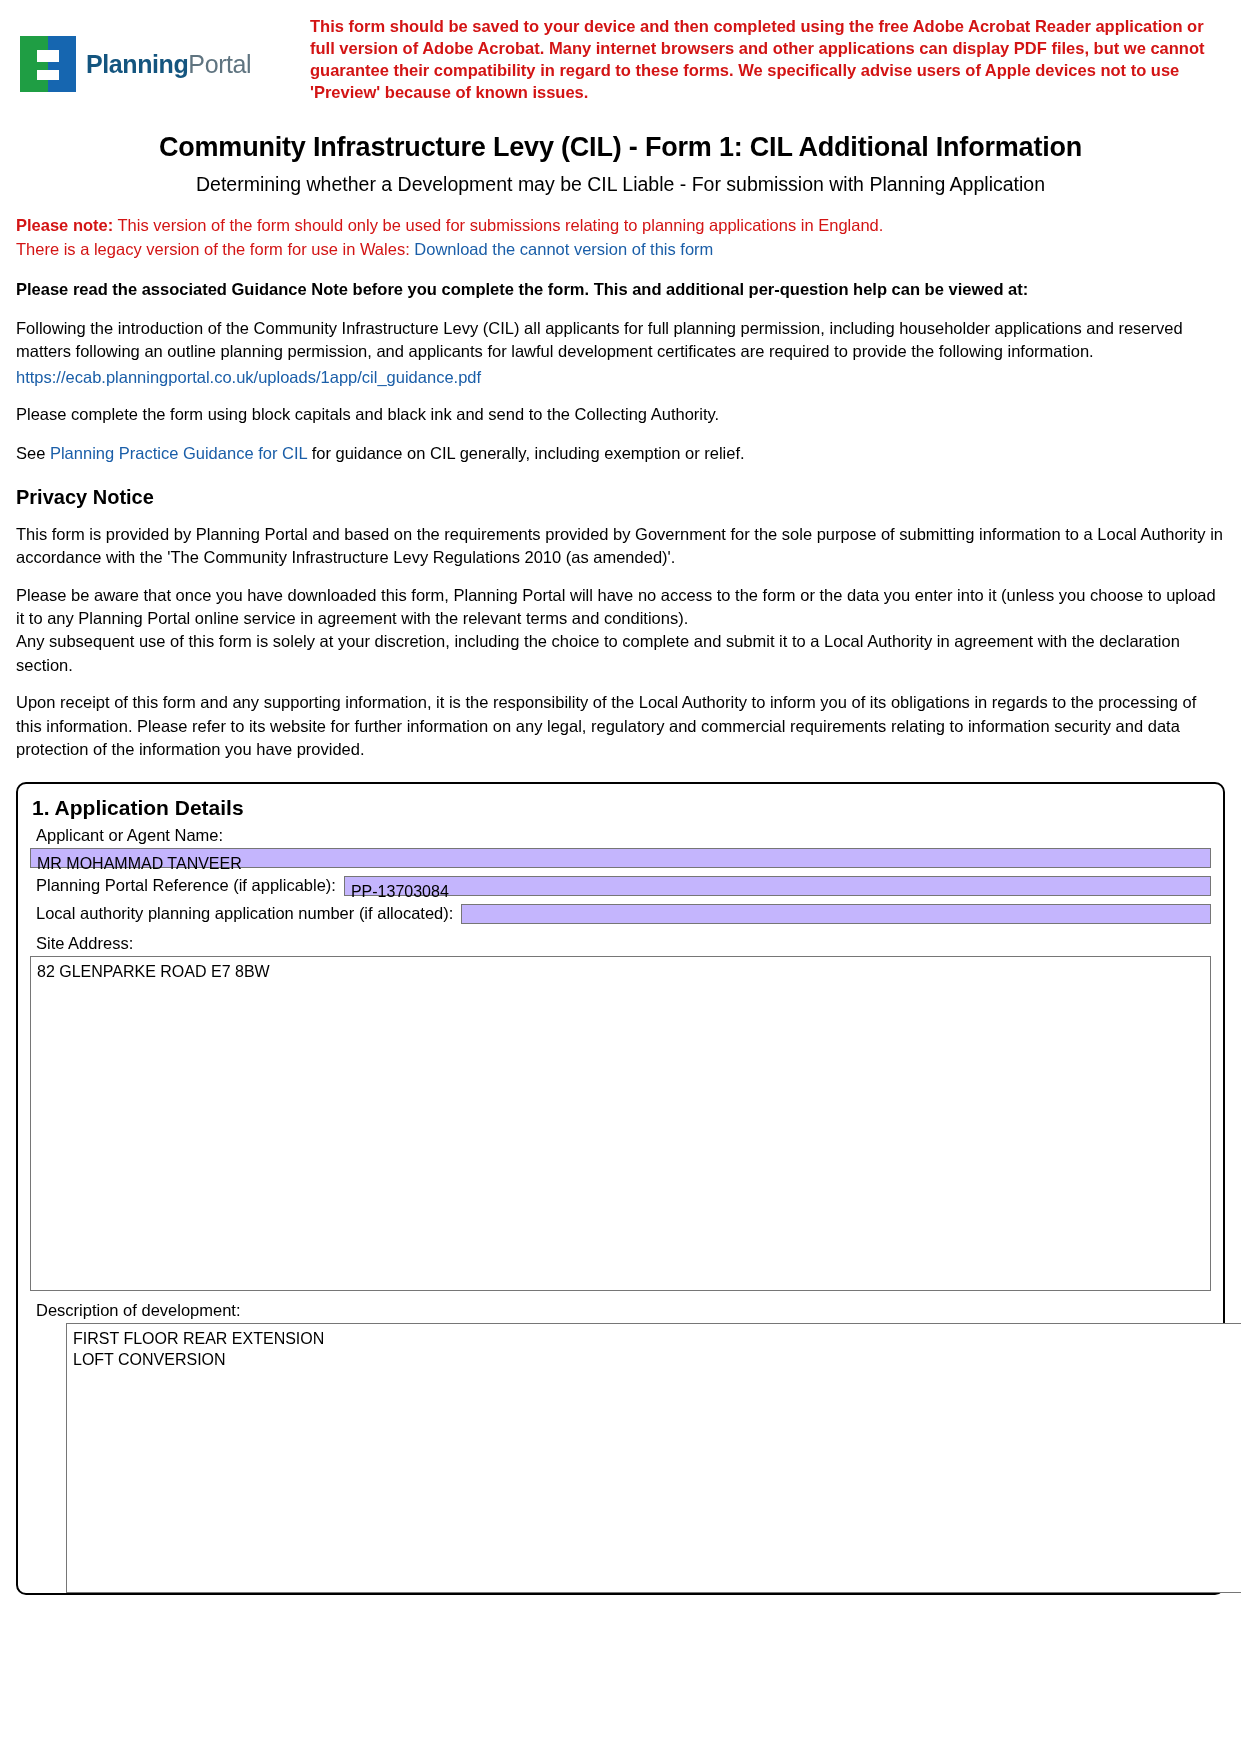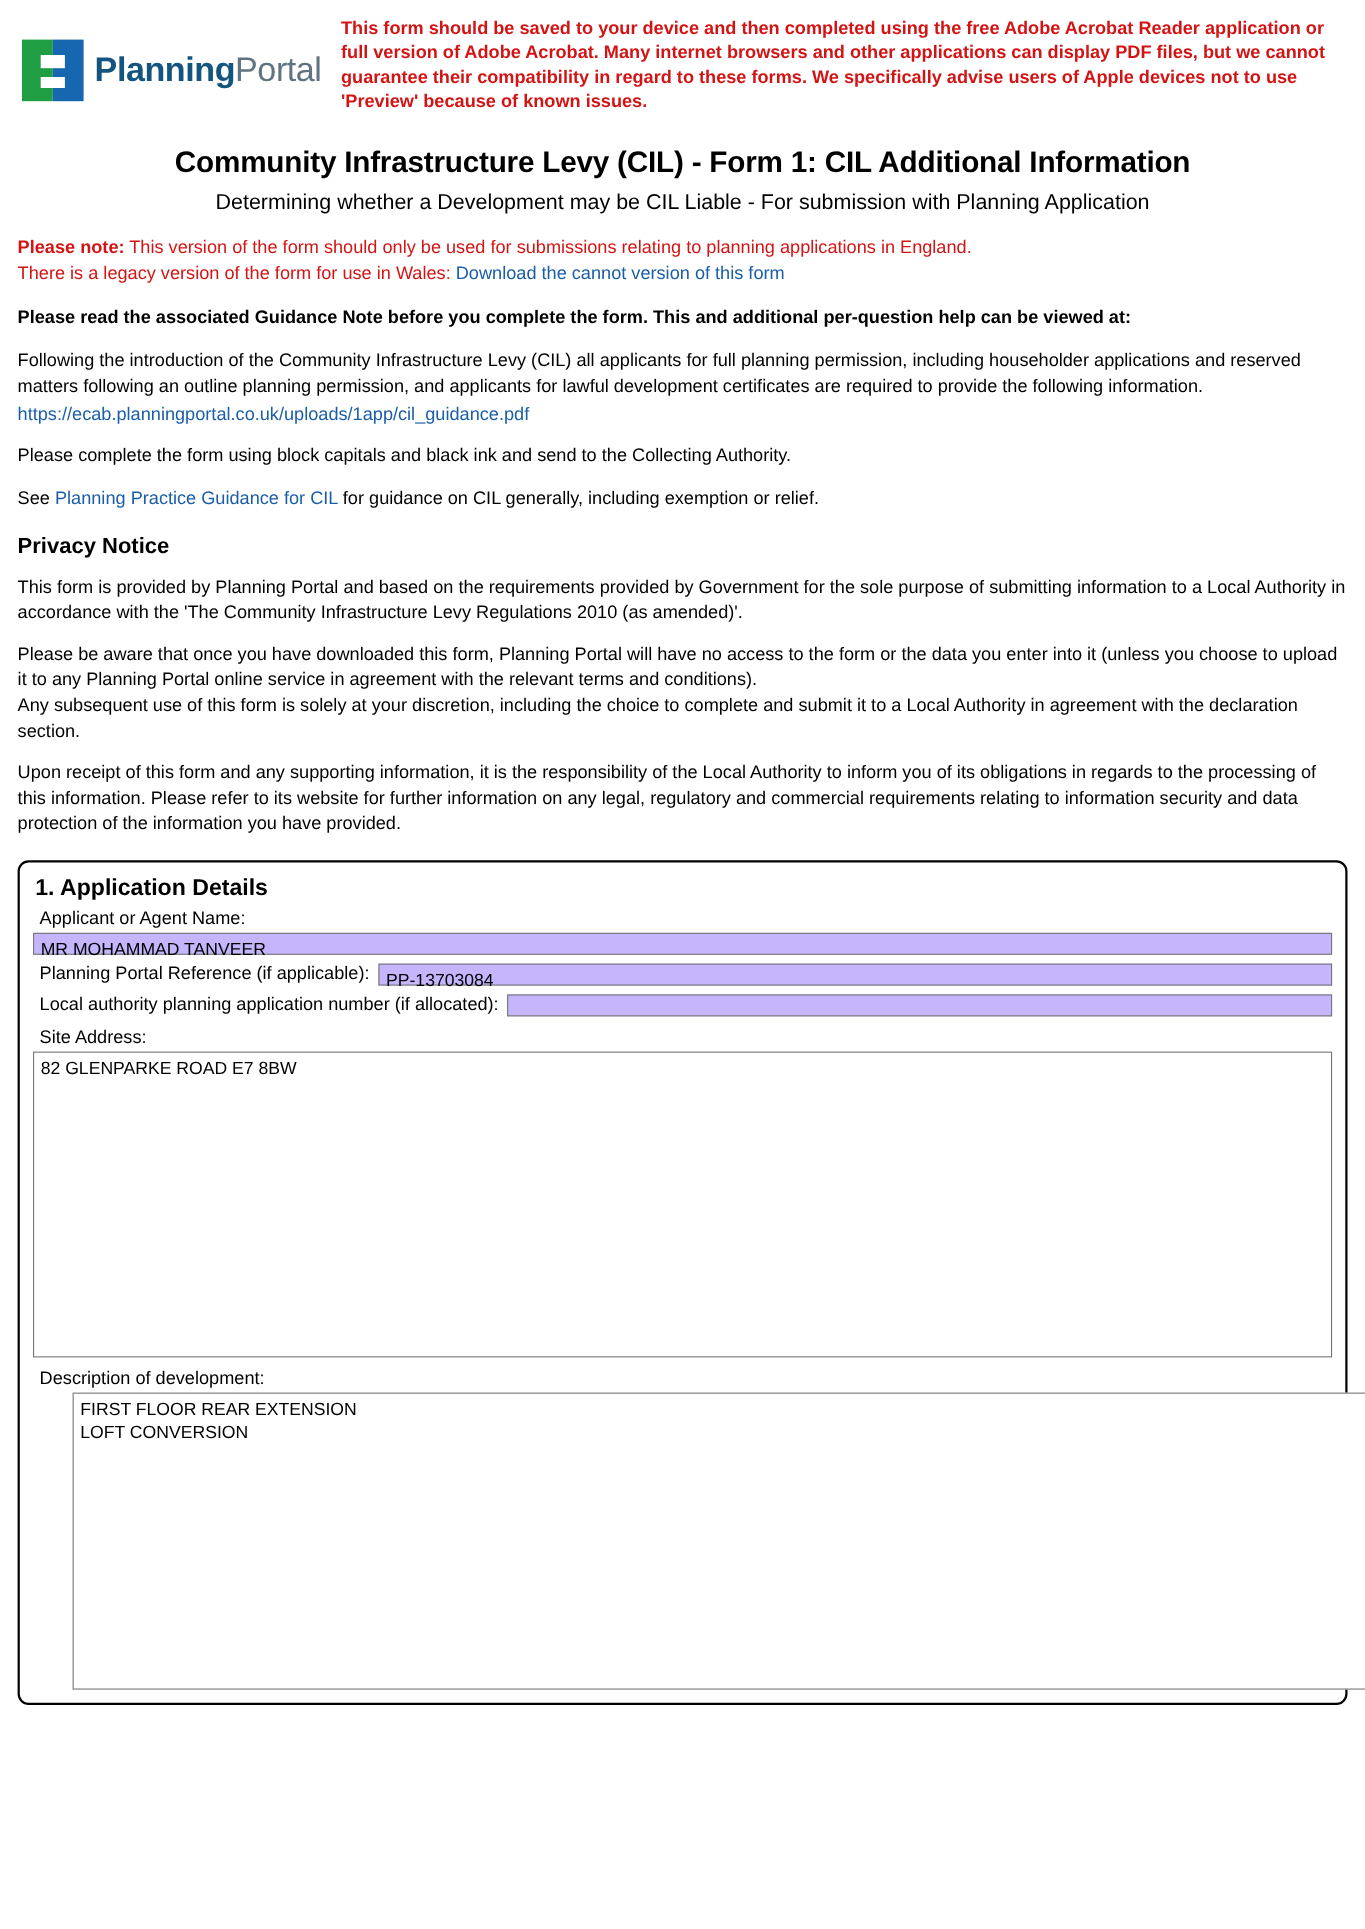--- a/index.html
+++ b/index.html
@@ -64,21 +64,21 @@
     width: 22px; height: 12px;
     background: #ffffff;
   }
   .logo-mark .notch2 {
     position: absolute;
     left: 17px; top: 34px;
     width: 22px; height: 10px;
     background: #ffffff;
   }
   .logo-text {
-    font-size: 31px;
+    font-size: 25px;
     letter-spacing: -0.4px;
     white-space: nowrap;
   }
   .logo-text .b {
     color: #14557f;
     font-weight: bold;
   }
   .logo-text .n {
     color: #5f7480;
     font-weight: normal;
@@ -134,21 +134,21 @@
     font-weight: bold;
     margin: 20px 0 0 0;
   }
 
   
   .app-box {
     position: relative;
     margin-top: 20px;
     border: 2px solid #000;
     border-radius: 10px;
-    padding: 10px 12px 12px 12px;
+    padding: 10px 12px 0 12px;
     box-sizing: border-box;
   }
   .app-box h3 {
     font-size: 21px;
     font-weight: bold;
     margin: 2px 0 4px 2px;
   }
   .field-label {
     font-size: 16.5px;
     margin: 6px 0 3px 6px;
@@ -180,21 +180,21 @@
   .textarea-box {
     border: 1px solid #767676;
     background: #ffffff;
     box-sizing: border-box;
     font-size: 16px;
     line-height: 21px;
     padding: 4px 6px;
     width: 100%;
     white-space: pre-line;
   }
-  .ta-address { height: 278px; }
+  .ta-address { height: 335px; }
   .ta-desc { height: 270px; margin-left: 36px; }
 
   
   .footer {
     position: absolute;
     left: 16px;
     right: 16px;
     bottom: 10px;
     border-top: 1px solid #9a9a9a;
     padding-top: 6px;

